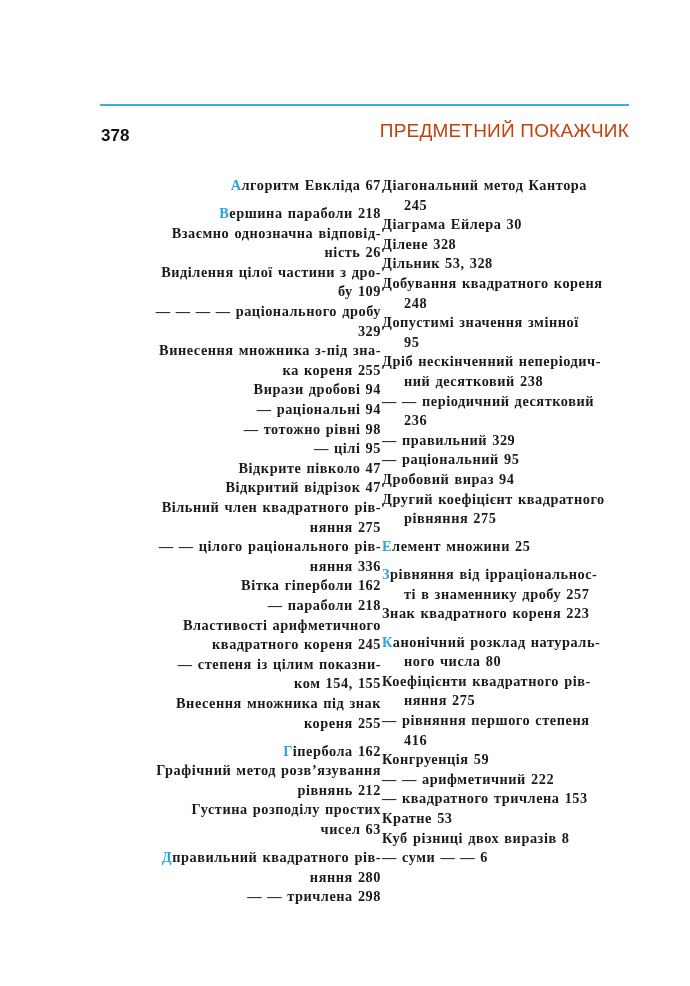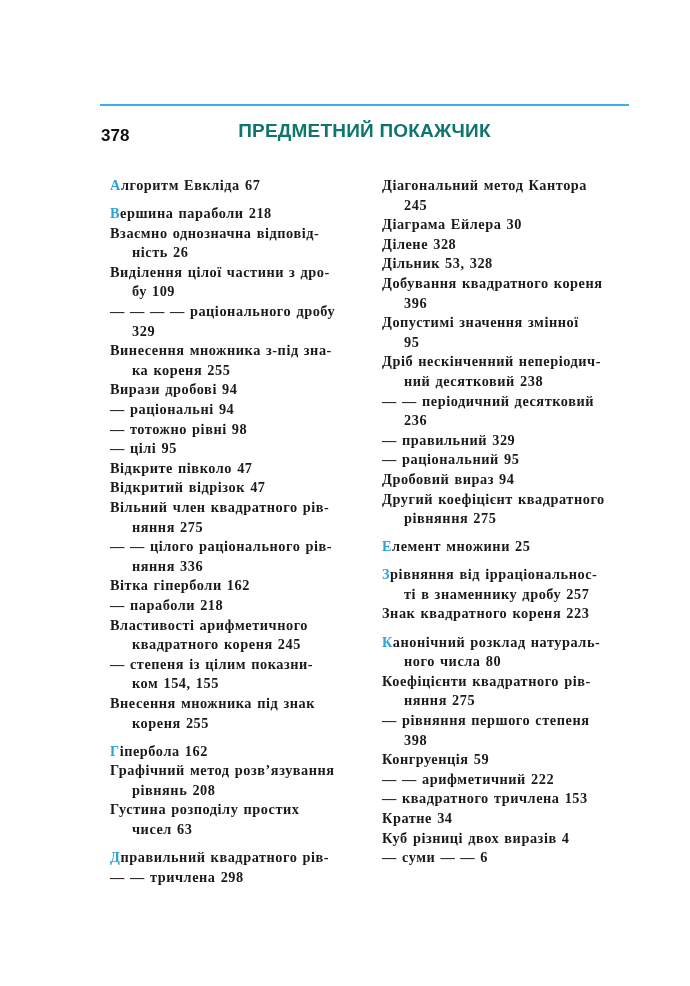--- a/index.html
+++ b/index.html
@@ -12,33 +12,33 @@
       position: absolute; left: 101px; top: 82px;
       font-family: "Liberation Sans", "DejaVu Sans", sans-serif;
       font-weight: bold; font-size: 17px; color: #111; margin-top: 44px;
     }
     .rule {
       position: absolute; left: 100px; top: 104px; width: 529px; height: 2px;
       background: #3ab0e6;
     }
     .title {
       position: absolute; left: 100px; width: 529px; top: 120px;
-      text-align: center;
+      text-align: right;
       font-family: "Liberation Sans", "DejaVu Sans", sans-serif;
-      font-weight: bold; font-size: 19px; color: #0f766e; letter-spacing: 0.2px;
+      font-weight: normal; font-size: 19px; color: #c2410c; letter-spacing: 0.2px;
     }
     .col {
       position: absolute; top: 176px;
       font-size: 14.3px; line-height: 19.6px;
       font-weight: bold;
       font-family: "Liberation Serif", "DejaVu Serif", serif;
       letter-spacing: 0.55px;
       word-spacing: 1px;
     }
-    .col.left { left: 110px; width: 262px; }
+    .col.left { left: 119px; width: 262px; text-align: right; }
     .col.right { left: 382px; width: 262px; }
     .group { margin-bottom: 8.5px; }
     .entry { margin: 0; }
     .line { display: block; white-space: nowrap; }
     .line.cont { padding-left: 22px; }
     .initial { color: #2ba3df; }
   </style>
 </head>
 <body>
 
@@ -116,30 +116,31 @@
         <span class="line">Внесення множника під знак</span>
         <span class="line cont">кореня  255</span>
       </div>
     </div>
     <div class="group">
       <div class="entry">
         <span class="line"><span class="initial">Г</span><span>іпербола  162</span></span>
       </div>
       <div class="entry">
         <span class="line">Графічний метод розв’язування</span>
-        <span class="line cont">рівнянь  208</span>
+        <span class="line cont">рівнянь  212</span>
       </div>
       <div class="entry">
         <span class="line">Густина розподілу простих</span>
         <span class="line cont">чисел  63</span>
       </div>
     </div>
     <div class="group">
       <div class="entry">
         <span class="line"><span class="initial">Д</span><span>правильний квадратного рів-</span></span>
+        <span class="line cont">няння  280</span>
       </div>
       <div class="entry">
         <span class="line">— — тричлена  298</span>
       </div>
     </div>
   </div>
 <div class="col right">
     <div class="group">
       <div class="entry">
         <span class="line">Діагональний метод Кантора</span>
@@ -149,21 +150,21 @@
         <span class="line">Діаграма Ейлера  30</span>
       </div>
       <div class="entry">
         <span class="line">Ділене  328</span>
       </div>
       <div class="entry">
         <span class="line">Дільник  53,  328</span>
       </div>
       <div class="entry">
         <span class="line">Добування квадратного кореня</span>
-        <span class="line cont">396</span>
+        <span class="line cont">248</span>
       </div>
       <div class="entry">
         <span class="line">Допустимі значення змінної</span>
         <span class="line cont">95</span>
       </div>
       <div class="entry">
         <span class="line">Дріб нескінченний неперіодич-</span>
         <span class="line cont">ний десятковий  238</span>
       </div>
       <div class="entry">
@@ -202,34 +203,34 @@
       <div class="entry">
         <span class="line"><span class="initial">К</span><span>анонічний розклад натураль-</span></span>
         <span class="line cont">ного числа  80</span>
       </div>
       <div class="entry">
         <span class="line">Коефіцієнти квадратного рів-</span>
         <span class="line cont">няння  275</span>
       </div>
       <div class="entry">
         <span class="line">— рівняння першого степеня</span>
-        <span class="line cont">398</span>
+        <span class="line cont">416</span>
       </div>
       <div class="entry">
         <span class="line">Конгруенція  59</span>
       </div>
       <div class="entry">
         <span class="line">— — арифметичний  222</span>
       </div>
       <div class="entry">
         <span class="line">— квадратного тричлена  153</span>
       </div>
       <div class="entry">
-        <span class="line">Кратне  34</span>
-      </div>
-      <div class="entry">
-        <span class="line">Куб різниці двох виразів  4</span>
+        <span class="line">Кратне  53</span>
+      </div>
+      <div class="entry">
+        <span class="line">Куб різниці двох виразів  8</span>
       </div>
       <div class="entry">
         <span class="line">— суми — —  6</span>
       </div>
     </div>
   </div>
 
 </body></html>

